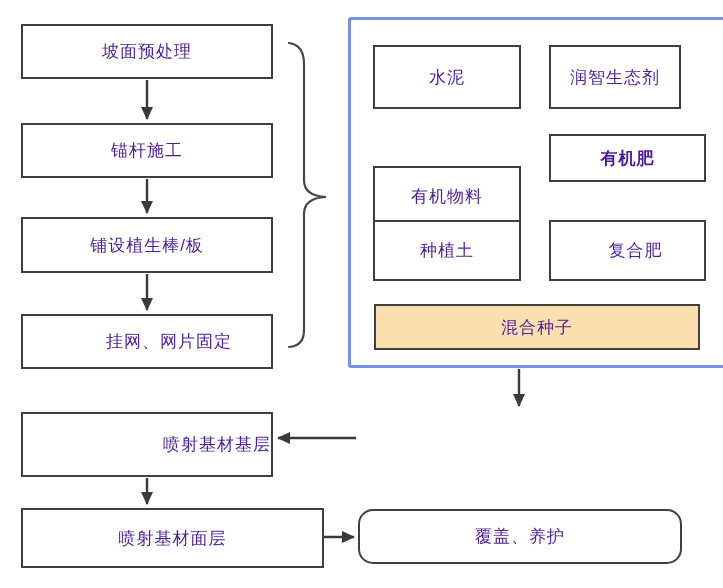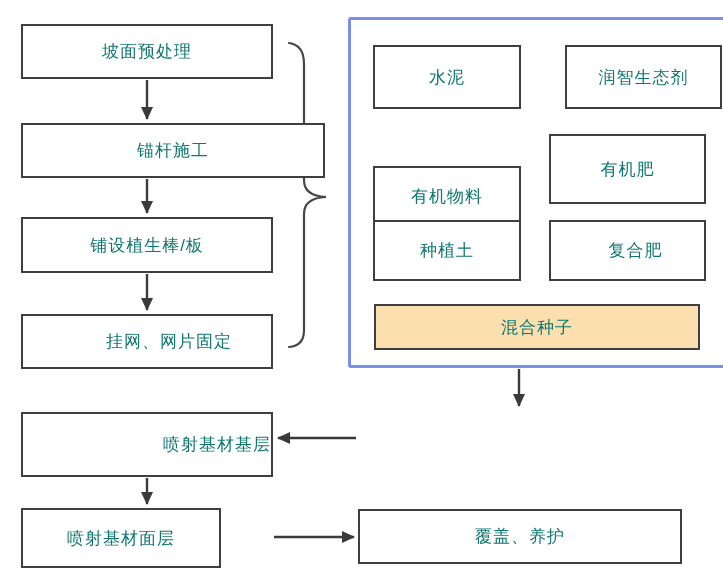--- a/index.html
+++ b/index.html
@@ -17,21 +17,21 @@
   }
   .node {
     position: absolute;
     box-sizing: border-box;
     border: 2px solid #3f3f3f;
     background: #ffffff;
     display: flex;
     align-items: center;
     justify-content: center;
     font-size: 17px;
-    color: #0f766e;
+    color: #4c1d95;
     letter-spacing: 1px;
     text-align: center;
   }
   .group-box {
     position: absolute;
     box-sizing: border-box;
     border: 3px solid #7a90e8;
     border-radius: 3px;
     background: #ffffff;
   }
@@ -40,39 +40,39 @@
   }
   .overlay {
     position: absolute;
     left: 0;
     top: 0;
     pointer-events: none;
   }
 
   
   .n-prep1  { left: 21px;  top: 24px;  width: 252px; height: 55px; }
-  .n-prep2  { left: 21px;  top: 123px; width: 304px; height: 55px; }
+  .n-prep2  { left: 21px;  top: 123px; width: 252px; height: 55px; }
   .n-prep3  { left: 21px;  top: 217px; width: 252px; height: 56px; }
   .n-prep4  { left: 21px;  top: 314px; width: 252px; height: 55px; padding-left: 44px; }
 
   
   .g-materials { left: 348px; top: 17px; width: 381px; height: 351px; }
   .m-cement    { left: 22px;  top: 25px;  width: 148px; height: 64px; }
-  .m-runzhi    { left: 198px; top: 25px;  width: 157px; height: 64px; margin-left: 16px; }
+  .m-runzhi    { left: 198px; top: 25px;  width: 132px; height: 64px; }
   .m-organic-m { left: 22px;  top: 114px; width: 148px; height: 60px; margin-top: 32px; }
-  .m-organic-f { left: 198px; top: 114px; width: 157px; height: 70px; }
+  .m-organic-f { left: 198px; top: 114px; width: 157px; height: 48px; font-weight: bold; }
   .m-soil      { left: 22px;  top: 200px; width: 148px; height: 61px; }
   .m-compound  { left: 198px; top: 200px; width: 157px; height: 61px; padding-left: 16px; }
   .m-seeds     { left: 23px;  top: 284px; width: 326px; height: 46px; }
 
   
   .n-mixing  { left: 357px; top: 410px; width: 323px; height: 56px; }
   .n-spray1  { left: 21px;  top: 412px; width: 252px; height: 65px; justify-content: flex-end; }
-  .n-spray2  { left: 21px;  top: 508px; width: 200px; height: 60px; }
-  .n-cover   { left: 358px; top: 509px; width: 324px; height: 55px; }
+  .n-spray2  { left: 21px;  top: 508px; width: 303px; height: 60px; }
+  .n-cover   { left: 358px; top: 509px; width: 324px; height: 55px; border-radius: 15px; }
 </style>
 </head>
 <body>
 
 <div class="canvas">
 
   <svg class="overlay" width="723" height="588" viewBox="0 0 723 588">
     <defs>
       <marker id="ah" markerUnits="userSpaceOnUse" markerWidth="15" markerHeight="13" refX="12" refY="6" orient="auto">
         <path d="M0,0 L13,6 L0,12 Z" fill="#3a3a3a"></path>

